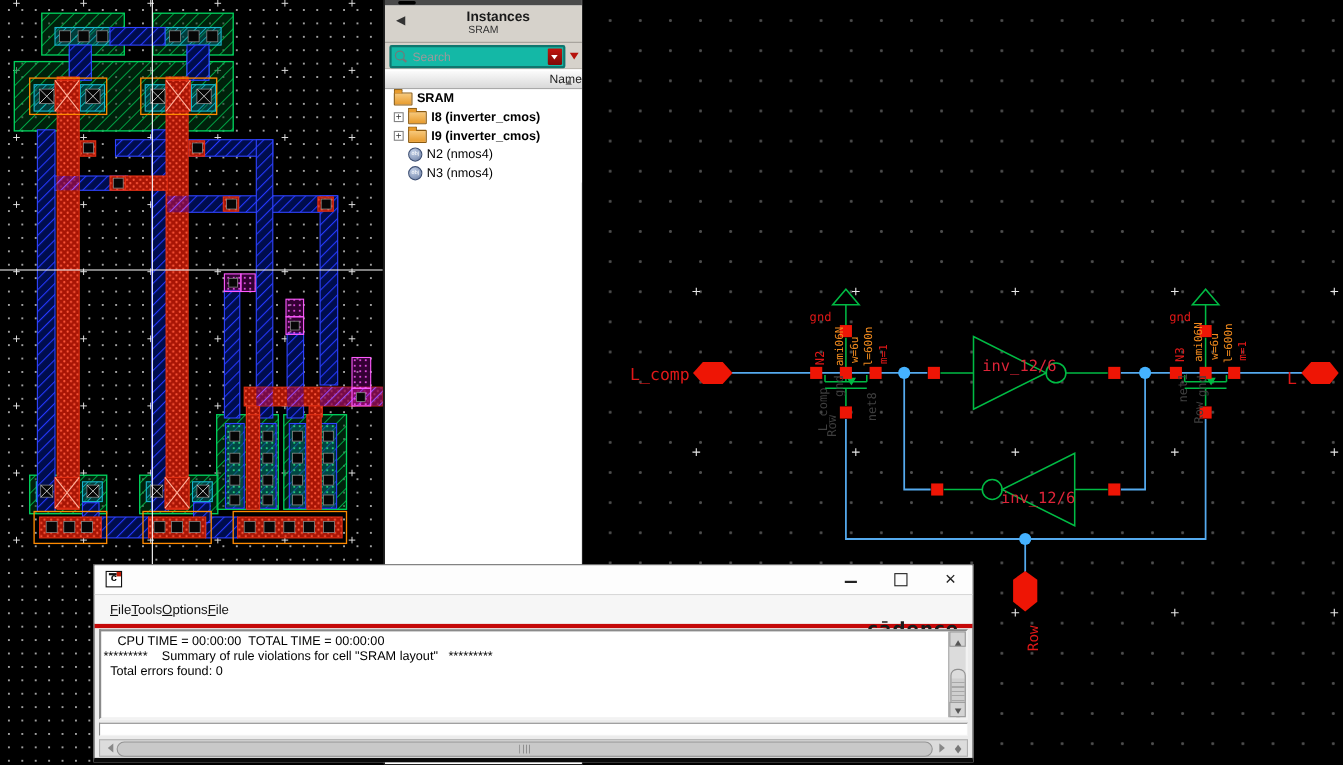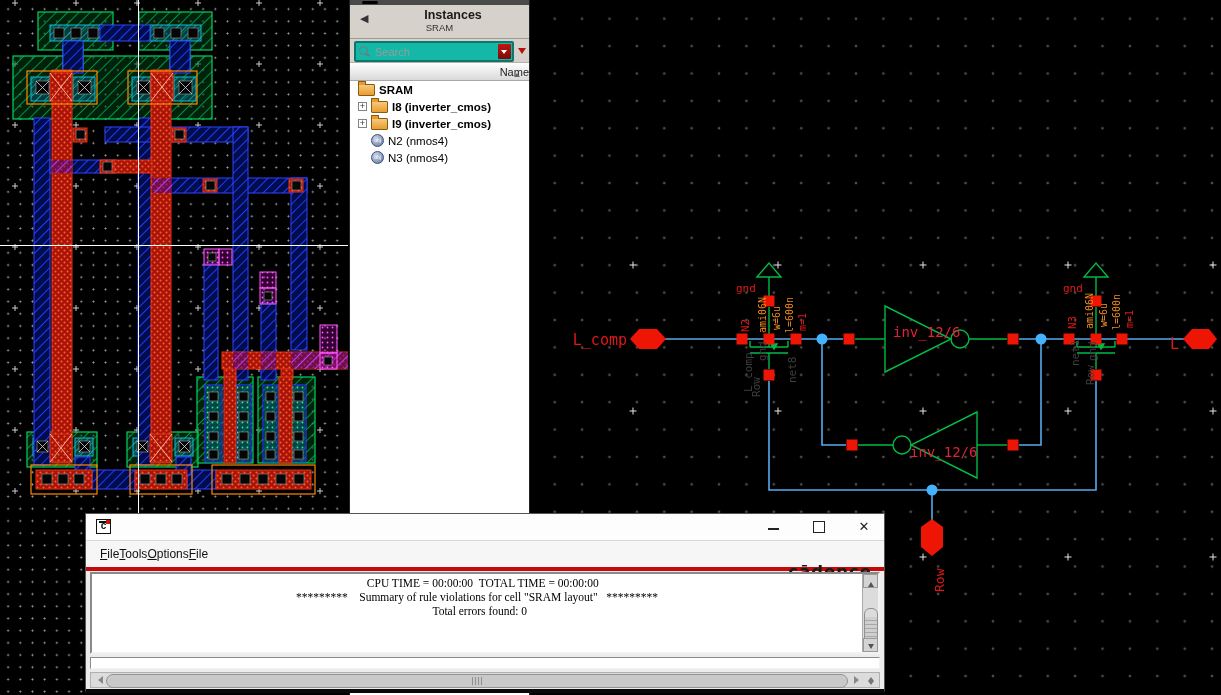--- a/index.html
+++ b/index.html
@@ -73,21 +73,21 @@
   .menu-item{margin-left:0;font-size:12px;color:#111;}
   .menu-item:first-child{margin-left:14px;}
   .menu-label{display:inline-block;}
   .menu-label::first-letter{text-decoration:underline;}
   #brand{position:absolute;right:12px;top:3px;font-family:"DejaVu Sans",sans-serif;
     font-weight:bold;font-size:16.5px;letter-spacing:1px;color:#1a1a1a;margin-top:18px;}
   #red-rule{height:4px;background:#c50808;}
   #log-body{position:absolute;left:4px;top:58px;right:4px;height:82px;background:#fff;
     border:2px solid;border-color:#8a8a8a #f2f2f2 #f2f2f2 #8a8a8a;box-sizing:border-box;}
   #log-lines{position:absolute;left:2px;top:2px;right:18px;bottom:0;overflow:hidden;
-    font-family:Liberation Serif, serif;font-size:11.5px;color:#000;line-height:14px;white-space:pre;text-align:center;}
+    font-family:Liberation Sans, sans-serif;font-size:11.5px;color:#000;line-height:14px;white-space:pre;}
   #vsb{position:absolute;right:0;top:0;bottom:0;width:15px;background:#dcdcdc;border-left:1px solid #aaa;}
   .sbtn{position:absolute;left:0;width:15px;height:14px;background:#d4d4d4;border:1px solid #999;box-sizing:border-box;}
   #vsb-up{top:0;} #vsb-dn{bottom:0;}
   #vsb-up:after{content:"";position:absolute;left:3.5px;top:4px;border:3.5px solid transparent;border-bottom:5px solid #555;}
   #vsb-dn:after{content:"";position:absolute;left:3.5px;top:5px;border:3.5px solid transparent;border-top:5px solid #555;}
   #vsb-thumb{position:absolute;left:1px;top:44%;width:12px;height:26px;background:#cfcfcf;
     border:1px solid #909090;border-radius:6px;
     background-image:repeating-linear-gradient(#cfcfcf 0 3px,#a8a8a8 3px 4px);background-clip:content-box;padding:8px 0;}
   #log-inputline{position:absolute;left:4px;top:143px;right:4px;height:12px;background:#fff;
     border:1px solid;border-color:#8a8a8a #f2f2f2 #f2f2f2 #8a8a8a;box-sizing:border-box;}

